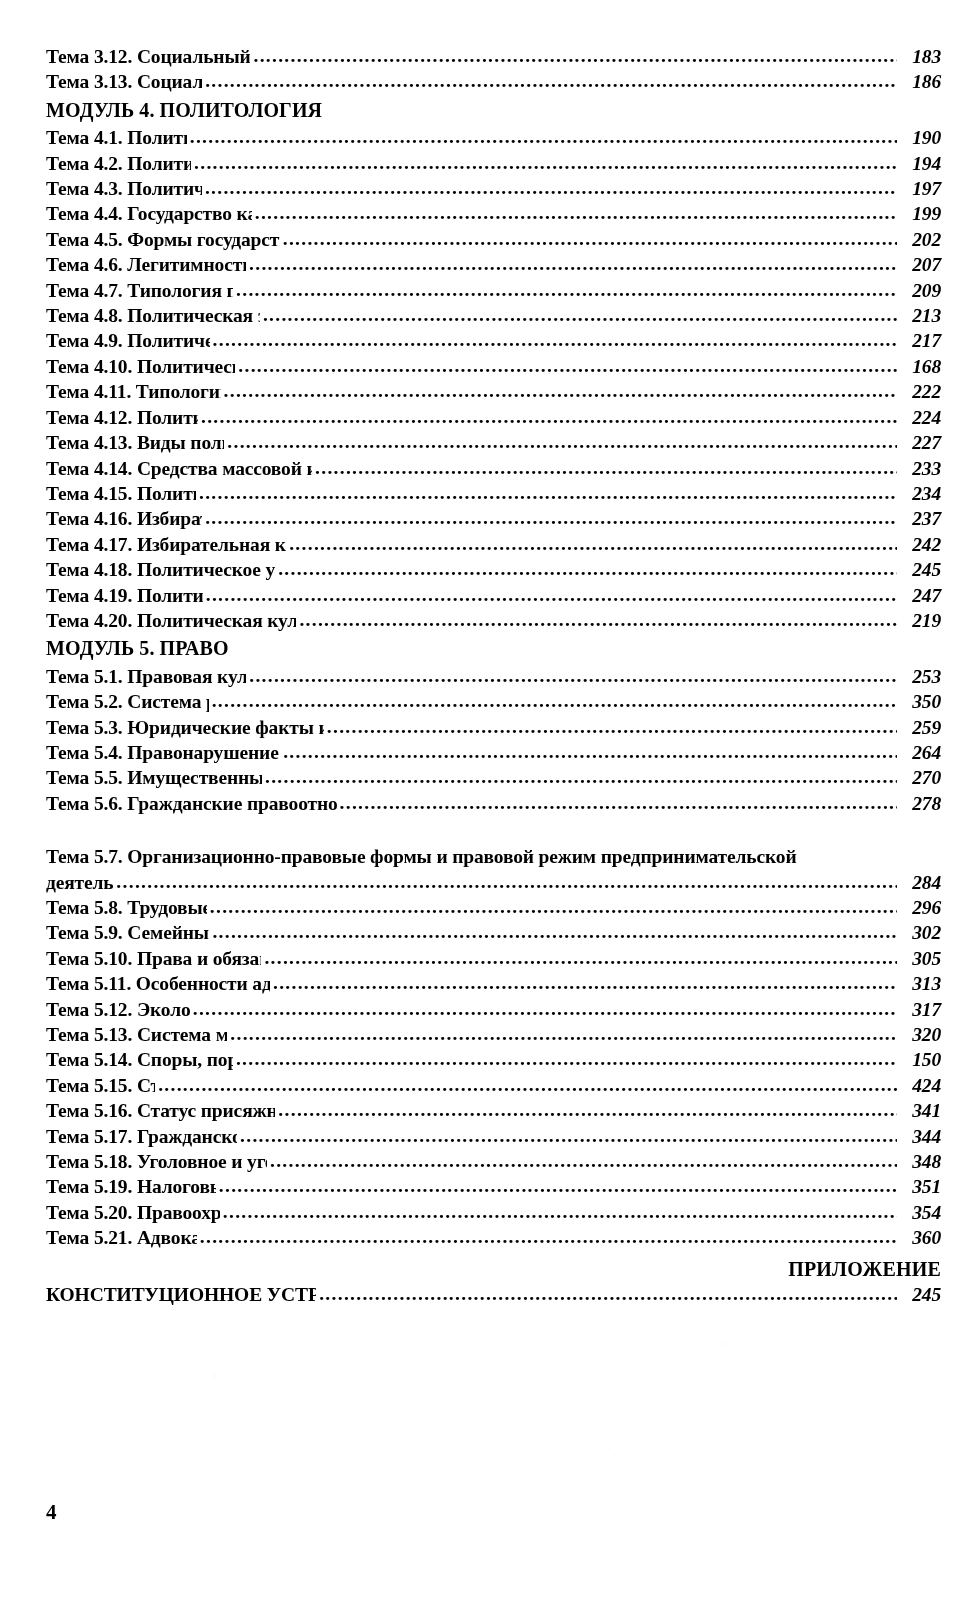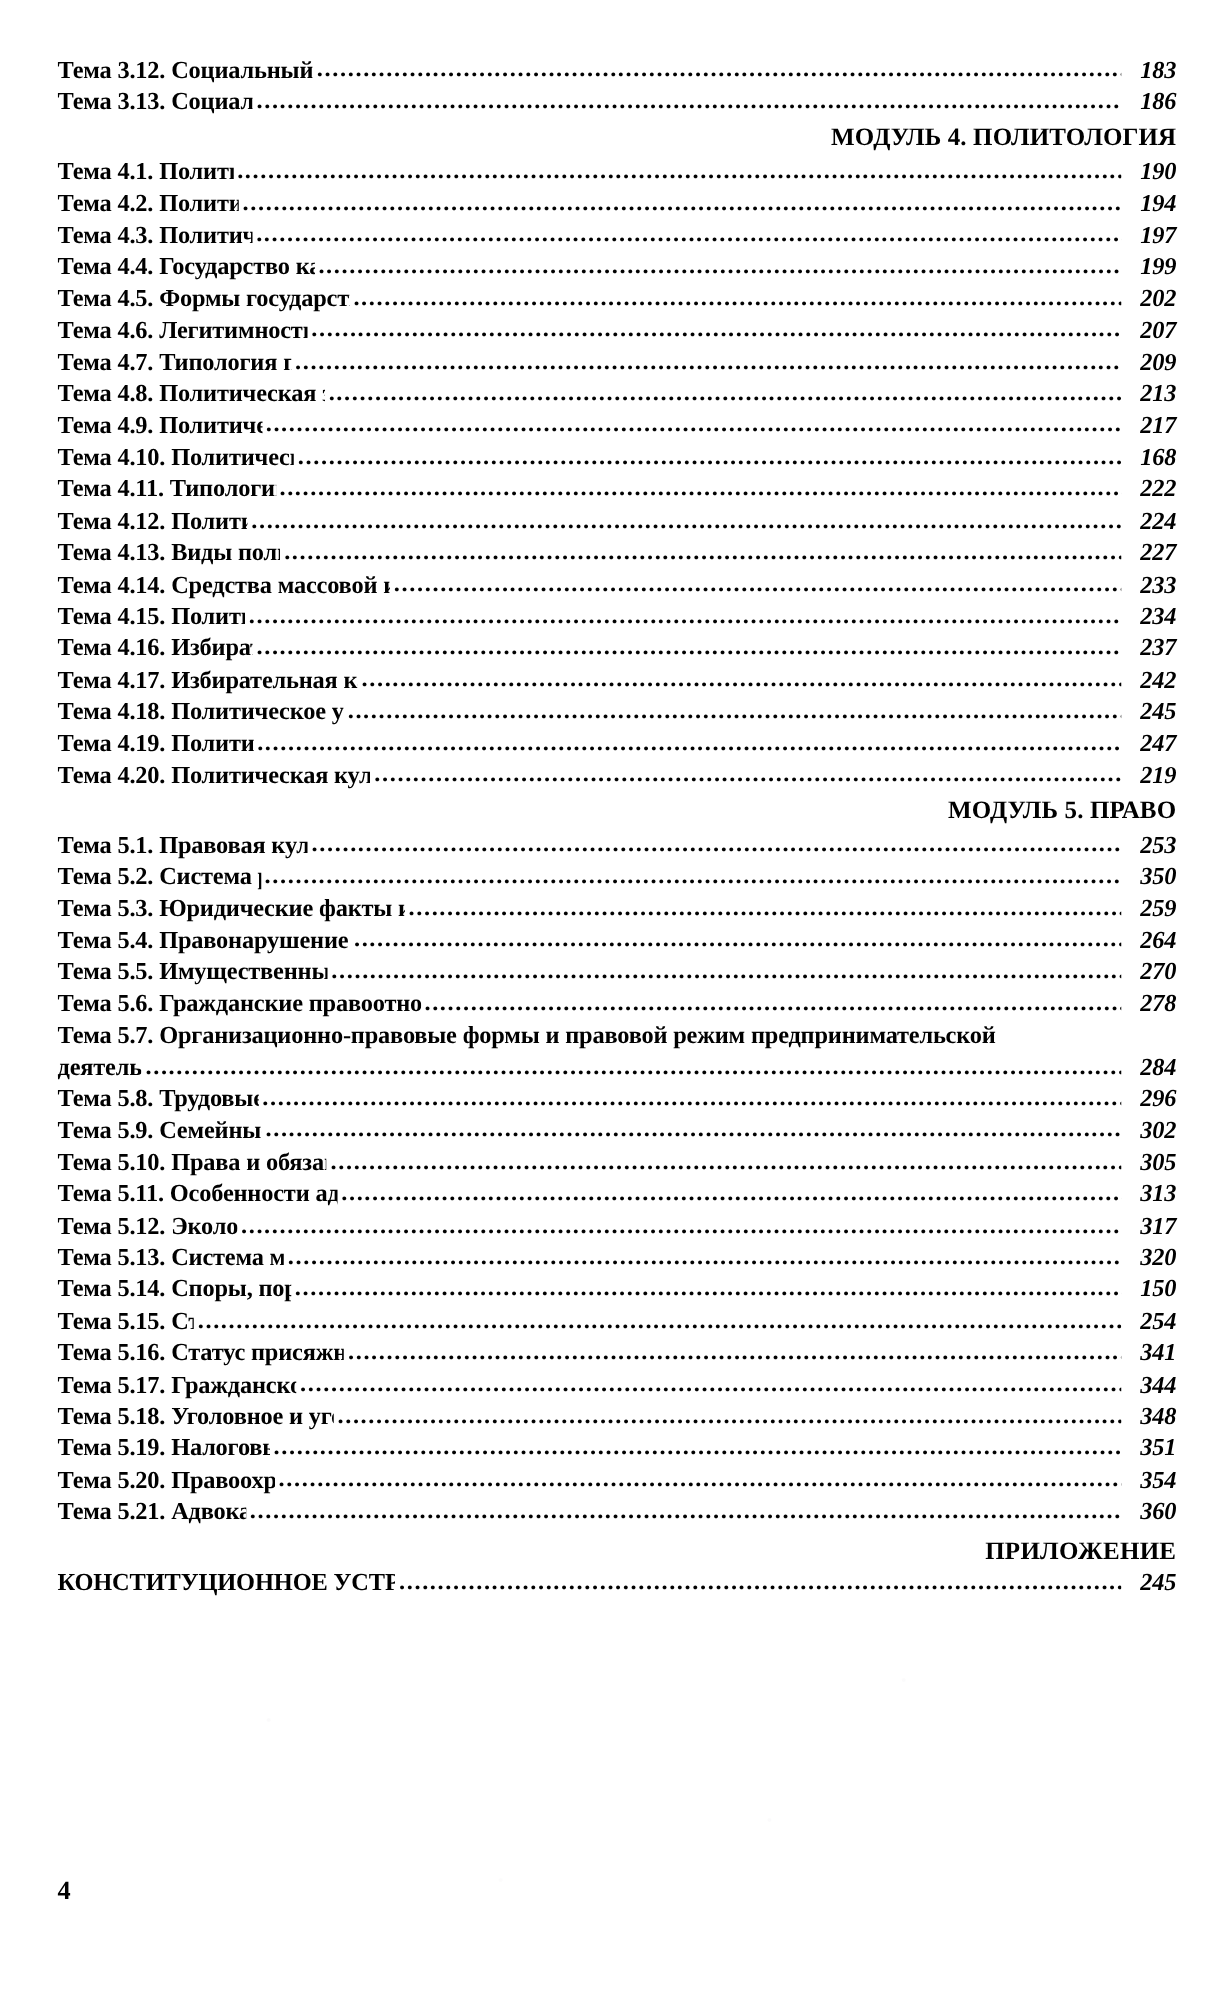--- a/index.html
+++ b/index.html
@@ -74,25 +74,26 @@
     font-style: italic;
   }
 
   
   .entry.wrap-first {
     white-space: normal;
   }
   .entry.wrap-first .title {
     flex: 1 1 auto;
     white-space: normal;
+    margin-top: 28px;
   }
 
   
   .module-heading {
-    text-align: right;
+    text-align: left;
     font-size: 20px;
     font-weight: bold;
     line-height: 25.4px;
     letter-spacing: 0.1px;
     padding-top: 3px;
     padding-bottom: 2px;
   }
   .appendix-heading {
     text-align: right;
     font-size: 20px;
@@ -305,21 +306,21 @@
         <span class="page-no">320</span>
       </div>
       <div class="entry">
         <span class="title">Тема 5.14. Споры, порядок их рассмотрения</span>
         <span class="leader">............................................................................................................................................................................................................................</span>
         <span class="page-no">150</span>
       </div>
       <div class="entry">
         <span class="title">Тема 5.15. Статус судей</span>
         <span class="leader">............................................................................................................................................................................................................................</span>
-        <span class="page-no">254</span>
+        <span class="page-no">424</span>
       </div>
       <div class="entry">
         <span class="title">Тема 5.16. Статус присяжных и арбитражных заседателей</span>
         <span class="leader">............................................................................................................................................................................................................................</span>
         <span class="page-no">341</span>
       </div>
       <div class="entry">
         <span class="title">Тема 5.17. Гражданско-процессуальное право</span>
         <span class="leader">............................................................................................................................................................................................................................</span>
         <span class="page-no">344</span>

